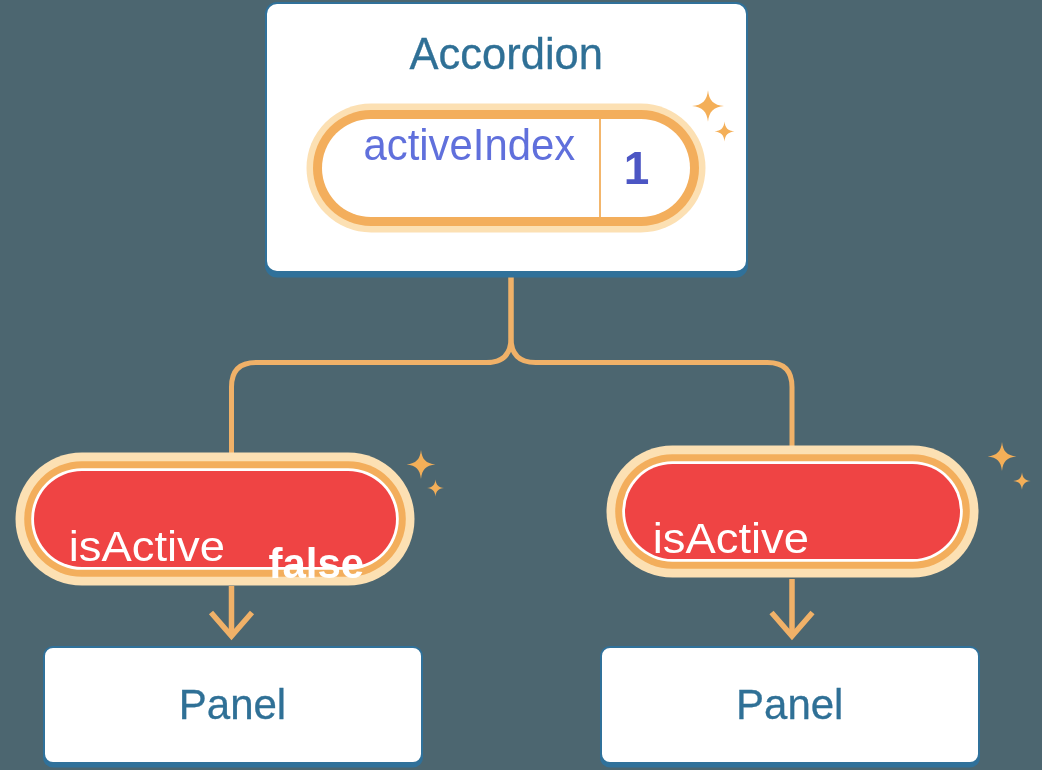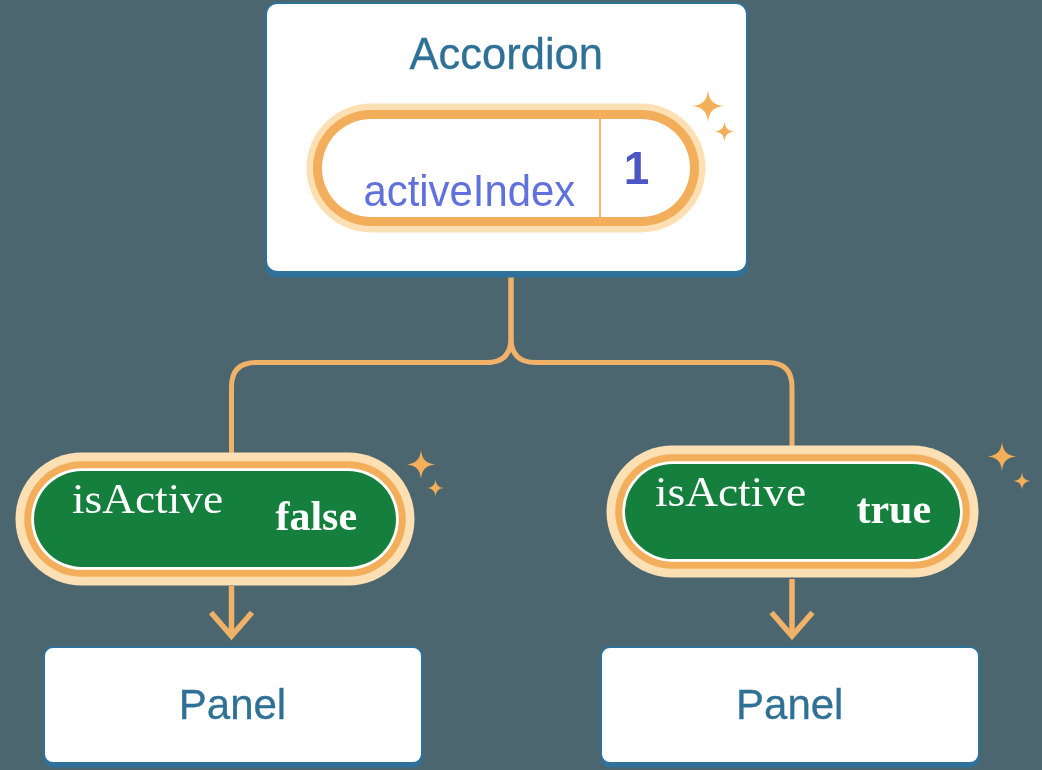--- a/index.html
+++ b/index.html
@@ -35,43 +35,42 @@
     left: 321.5px; top: 118.5px;
     width: 368.5px; height: 98.5px;
     background: #FFFFFF;
     border-radius: 999px;
     box-shadow: 0 0 0 9px #F3AE5C, 0 0 0 15.5px #FCE0B3;
     display: flex;
     align-items: center;
   }
   .prop-pill .seg-name {
     width: 277px; height: 100%;
-    display: flex; align-items: flex-end; justify-content: center;
+    display: flex; align-items: flex-start; justify-content: center;
   }
   .prop-pill .seg-value {
     flex: 1; height: 100%;
     display: flex; align-items: center; justify-content: center;
   }
   .prop-pill .pill-divider {
     width: 2.6px; height: 100%;
     background: #F3B66C;
     flex: none;
   }
   .prop-name { color: #6070DC; font-size: 45px; white-space: nowrap; transform: translateX(9.5px) scaleX(0.93); }
   .prop-value { color: #4C56C4; font-size: 46px; font-weight: 700; white-space: nowrap; transform: translateX(-9px); }
 
   
   .state-pill {
-    background: #15803d;
+    background: #ef4444;
     border-radius: 999px;
     box-shadow: 0 0 0 2.8px #FFFFFF, 0 0 0 9.8px #F3AE5C, 0 0 0 18.5px #FCE0B3;
     display: flex;
-    align-items: flex-start;
+    align-items: flex-end;
     box-sizing: border-box;
-    font-family: Liberation Serif, serif;
   }
   .state-pill .seg {
     display: flex; align-items: center; justify-content: center;
   }
   .state-pill .pill-divider {
     width: 2.6px;
     background: #FFFFFF;
     flex: none;
   }
   .state-name { color: #FFFFFF; font-size: 42px; white-space: nowrap; position: relative; top: 3.5px; }
@@ -125,23 +124,20 @@
   <div class="seg" style="flex:1;">
     <span class="state-value" style="transform:translateX(-5.5px);">false</span>
   </div>
 </div>
 
 <div class="abs state-pill" style="left:624.5px; top:464px; width:335.5px; height:95px;">
   <div class="seg" style="width:205.5px;">
     <span class="state-name" style="transform:translateX(3.5px) scaleX(1.08);">isActive</span>
   </div>
   <div class="pill-divider"></div>
-  <div class="seg" style="flex:1;">
-    <span class="state-value" style="transform:translateX(-2.5px);">true</span>
-  </div>
 </div>
 
 <div class="abs card" style="left:42.5px; top:645.5px; width:380px; height:118px; border-radius:10px; box-shadow:0 3.5px 0 0 #30719A; display:flex; align-items:center; justify-content:center;">
   <div class="card-title" style="font-size:42px;">Panel</div>
 </div>
 
 <div class="abs card" style="left:599.5px; top:645.5px; width:380.5px; height:118px; border-radius:10px; box-shadow:0 3.5px 0 0 #30719A; display:flex; align-items:center; justify-content:center;">
   <div class="card-title" style="font-size:42px;">Panel</div>
 </div>
 

